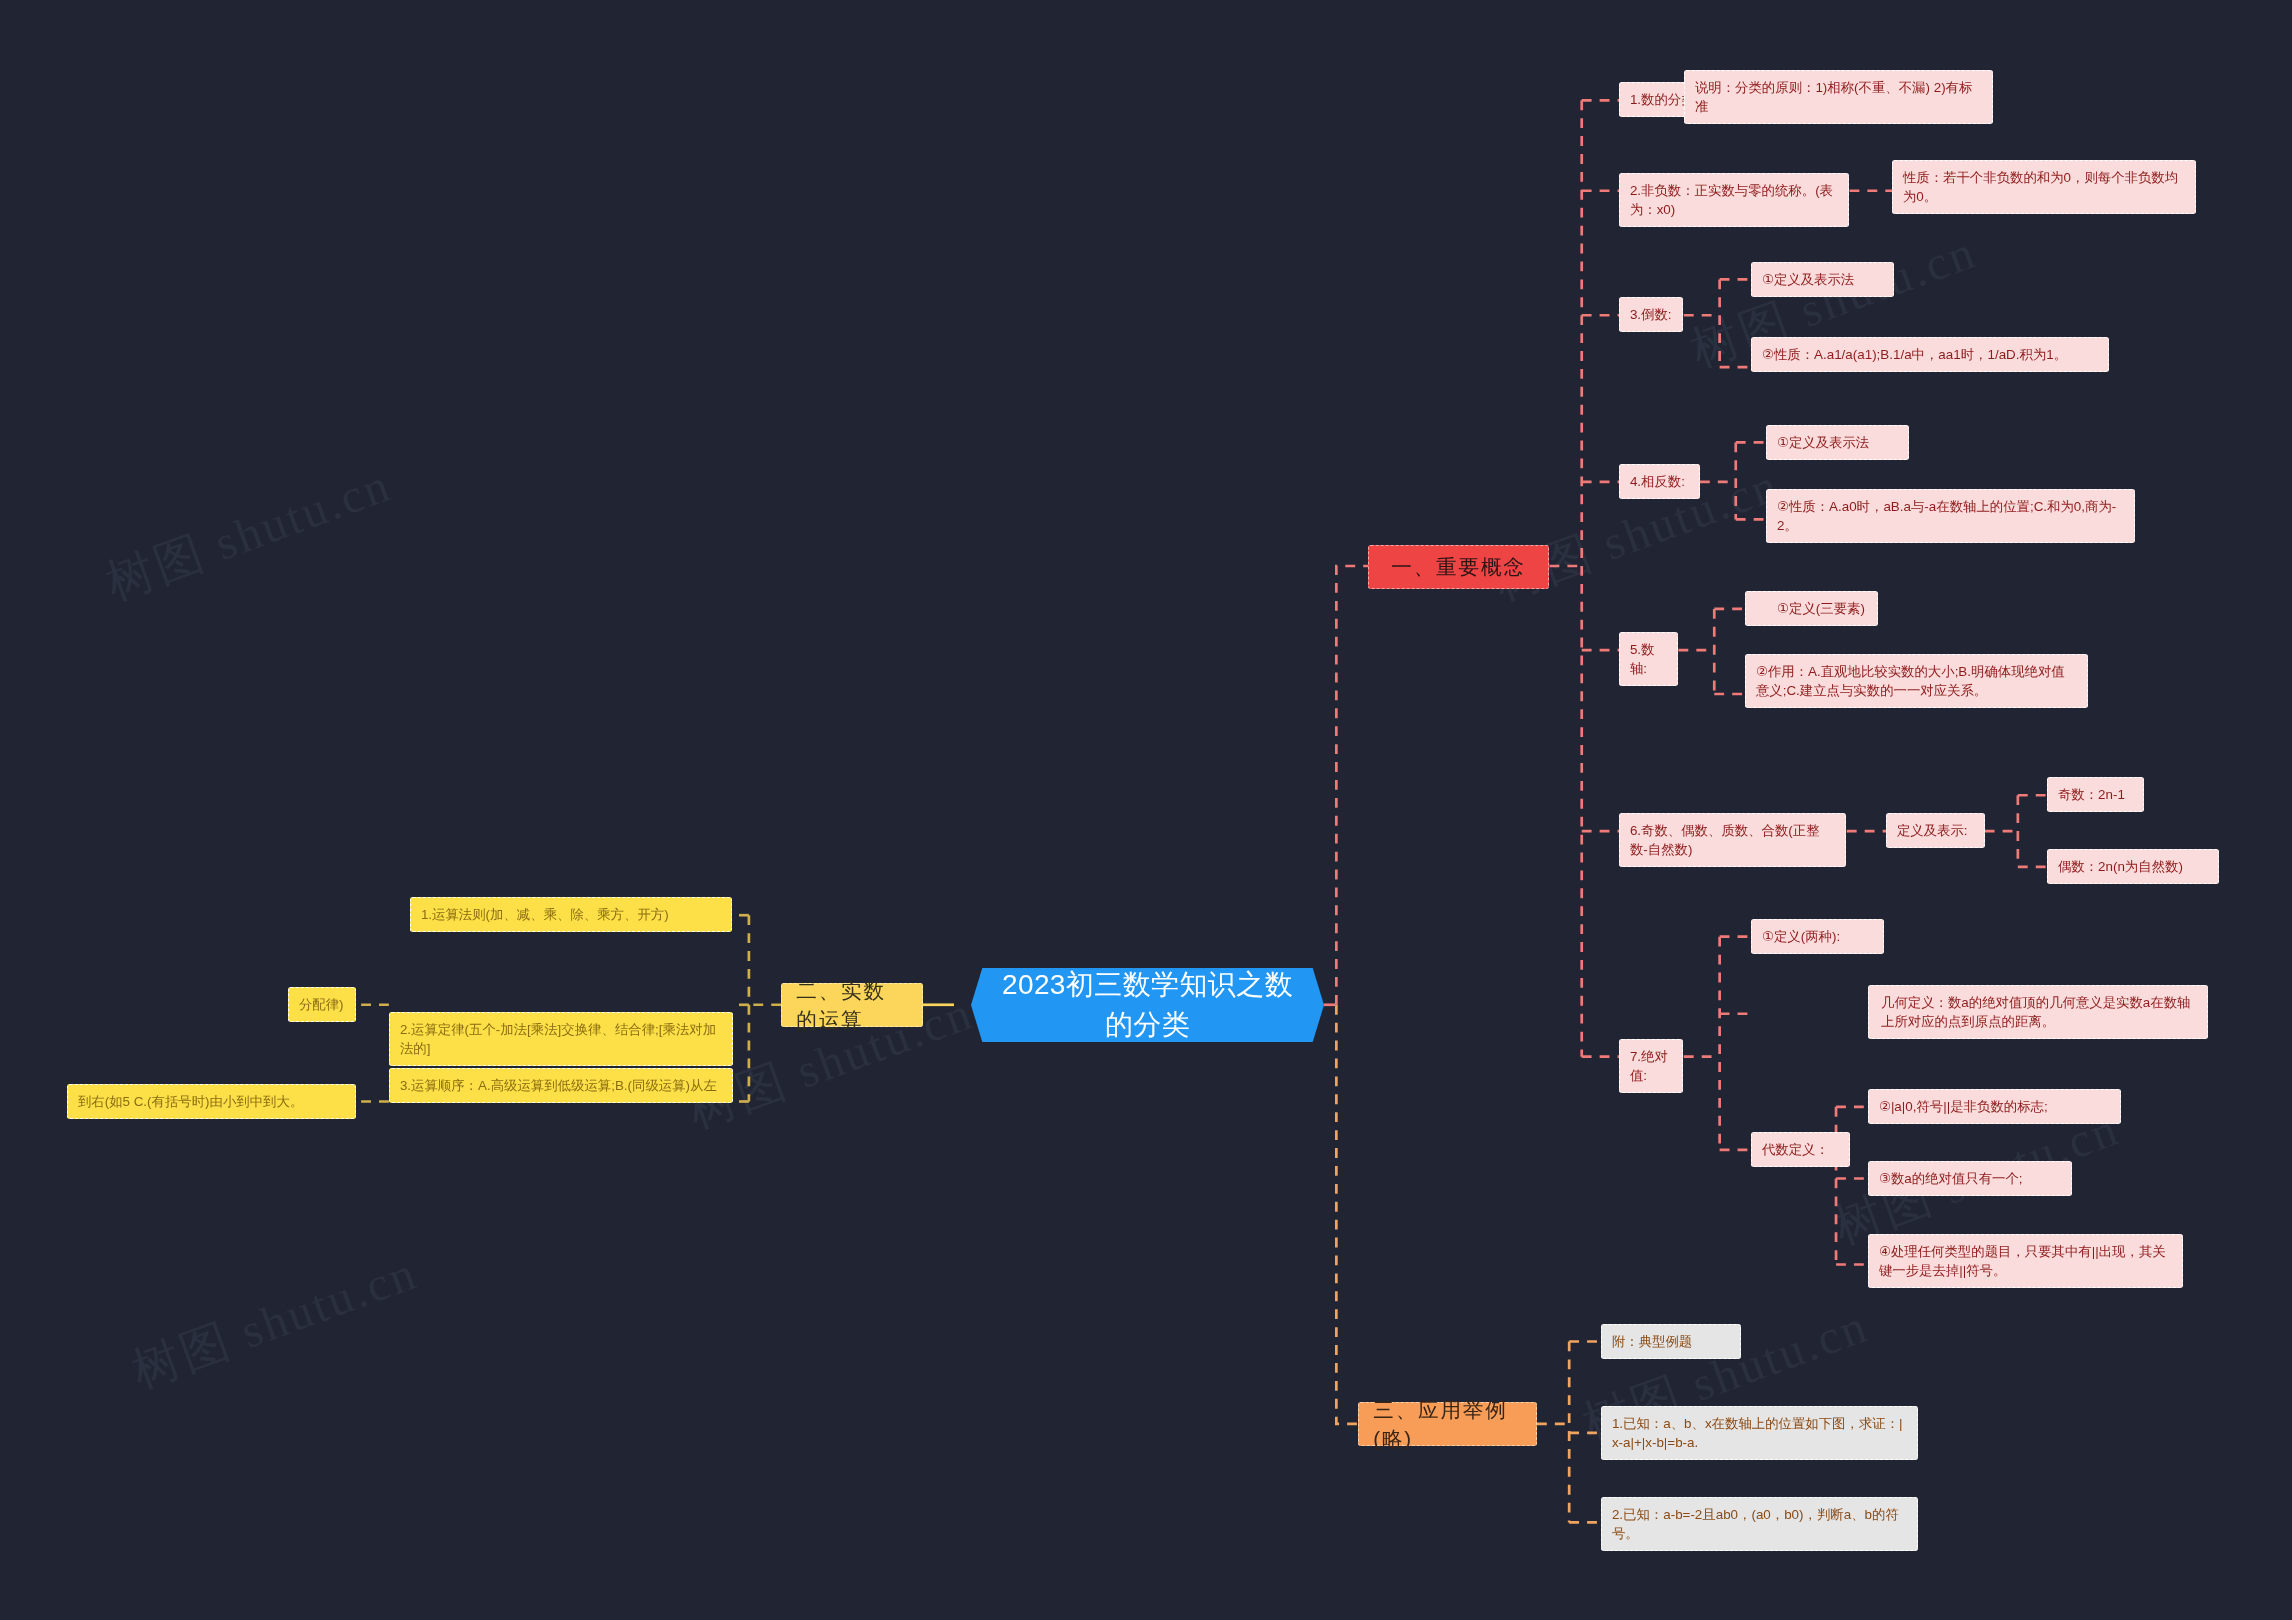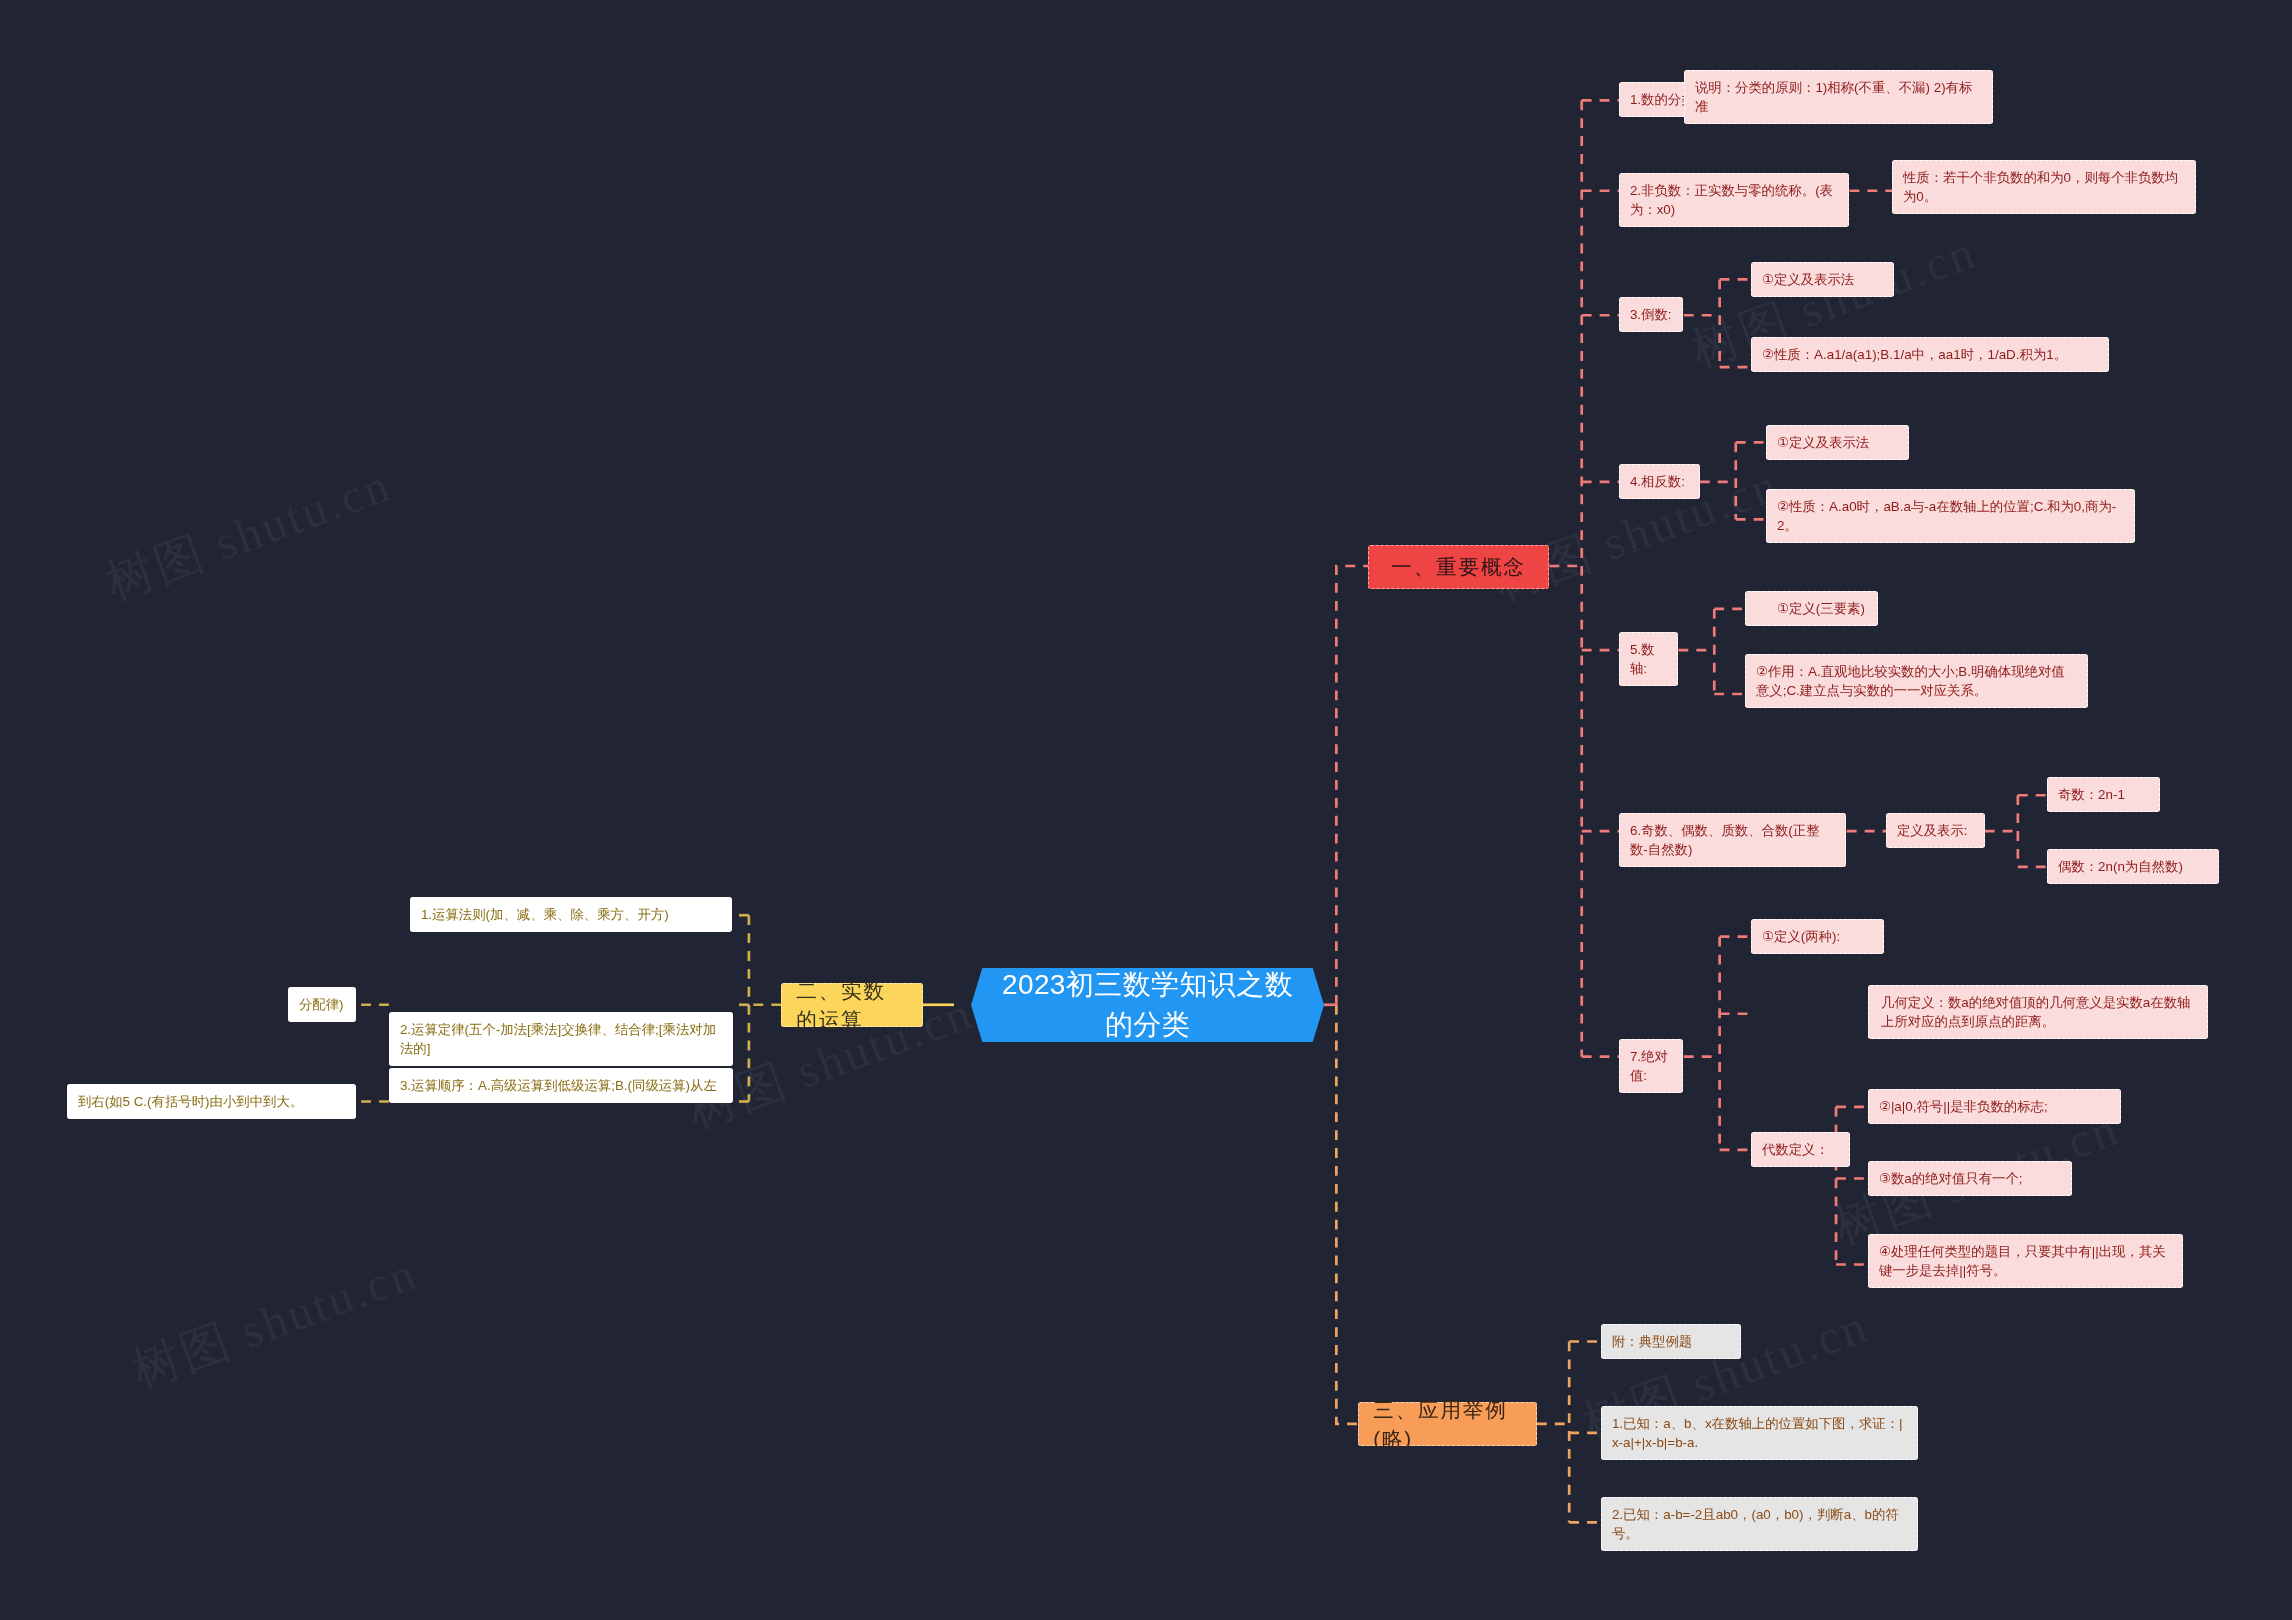--- a/index.html
+++ b/index.html
@@ -69,21 +69,21 @@
     background:#fbdcdc;
     color:#8e1b1b;
     border:1.8px dashed #ffffff;
     border-radius:2.7px;
     font-size:13.4px;
     padding:7.2px 9.9px;
   }
 
   
   .cream{
-    background:#ffffff;
+    background:#fde047;
     color:#8a6d12;
     border:1.8px dashed #ffffff;
     border-radius:2.7px;
     font-size:13.4px;
     padding:7.2px 9.9px;
   }
 
   
   .peach{
     background:#e5e5e5;
@@ -202,21 +202,21 @@
   <div class="node pink" style="left:1619px;top:464px;width:81px;">4.相反数:</div>
   <div class="node pink" style="left:1766px;top:425px;width:143px;">①定义及表示法</div>
   <div class="node pink" style="left:1766px;top:489px;width:369px;">②性质：A.a0时，aB.a与-a在数轴上的位置;C.和为0,商为-2。</div>
 
   <div class="node pink" style="left:1619px;top:632px;width:59px;">5.数轴:</div>
   <div class="node pink" style="left:1745px;top:591px;width:133px;padding-left:31px;">①定义(三要素)</div>
   <div class="node pink" style="left:1745px;top:654px;width:343px;">②作用：A.直观地比较实数的大小;B.明确体现绝对值意义;C.建立点与实数的一一对应关系。</div>
 
   <div class="node pink" style="left:1619px;top:813px;width:227px;">6.奇数、偶数、质数、合数(正整数-自然数)</div>
   <div class="node pink" style="left:1886px;top:813px;width:99px;">定义及表示:</div>
-  <div class="node pink" style="left:2047px;top:777px;width:113px;">奇数：2n-1</div>
+  <div class="node pink" style="left:2047px;top:777px;width:97px;">奇数：2n-1</div>
   <div class="node pink" style="left:2047px;top:849px;width:172px;">偶数：2n(n为自然数)</div>
 
   <div class="node pink" style="left:1619px;top:1039px;width:64px;">7.绝对值:</div>
   <div class="node pink" style="left:1751px;top:919px;width:133px;">①定义(两种):</div>
   <div class="node pink" style="left:1868px;top:985px;width:340px;padding-left:12px;">几何定义：数a的绝对值顶的几何意义是实数a在数轴上所对应的点到原点的距离。</div>
   <div class="node pink" style="left:1751px;top:1132px;width:99px;">代数定义：</div>
   <div class="node pink" style="left:1868px;top:1089px;width:253px;">②|a|0,符号||是非负数的标志;</div>
   <div class="node pink" style="left:1868px;top:1161px;width:204px;">③数a的绝对值只有一个;</div>
   <div class="node pink" style="left:1868px;top:1234px;width:315px;">④处理任何类型的题目，只要其中有||出现，其关键一步是去掉||符号。</div>
 

